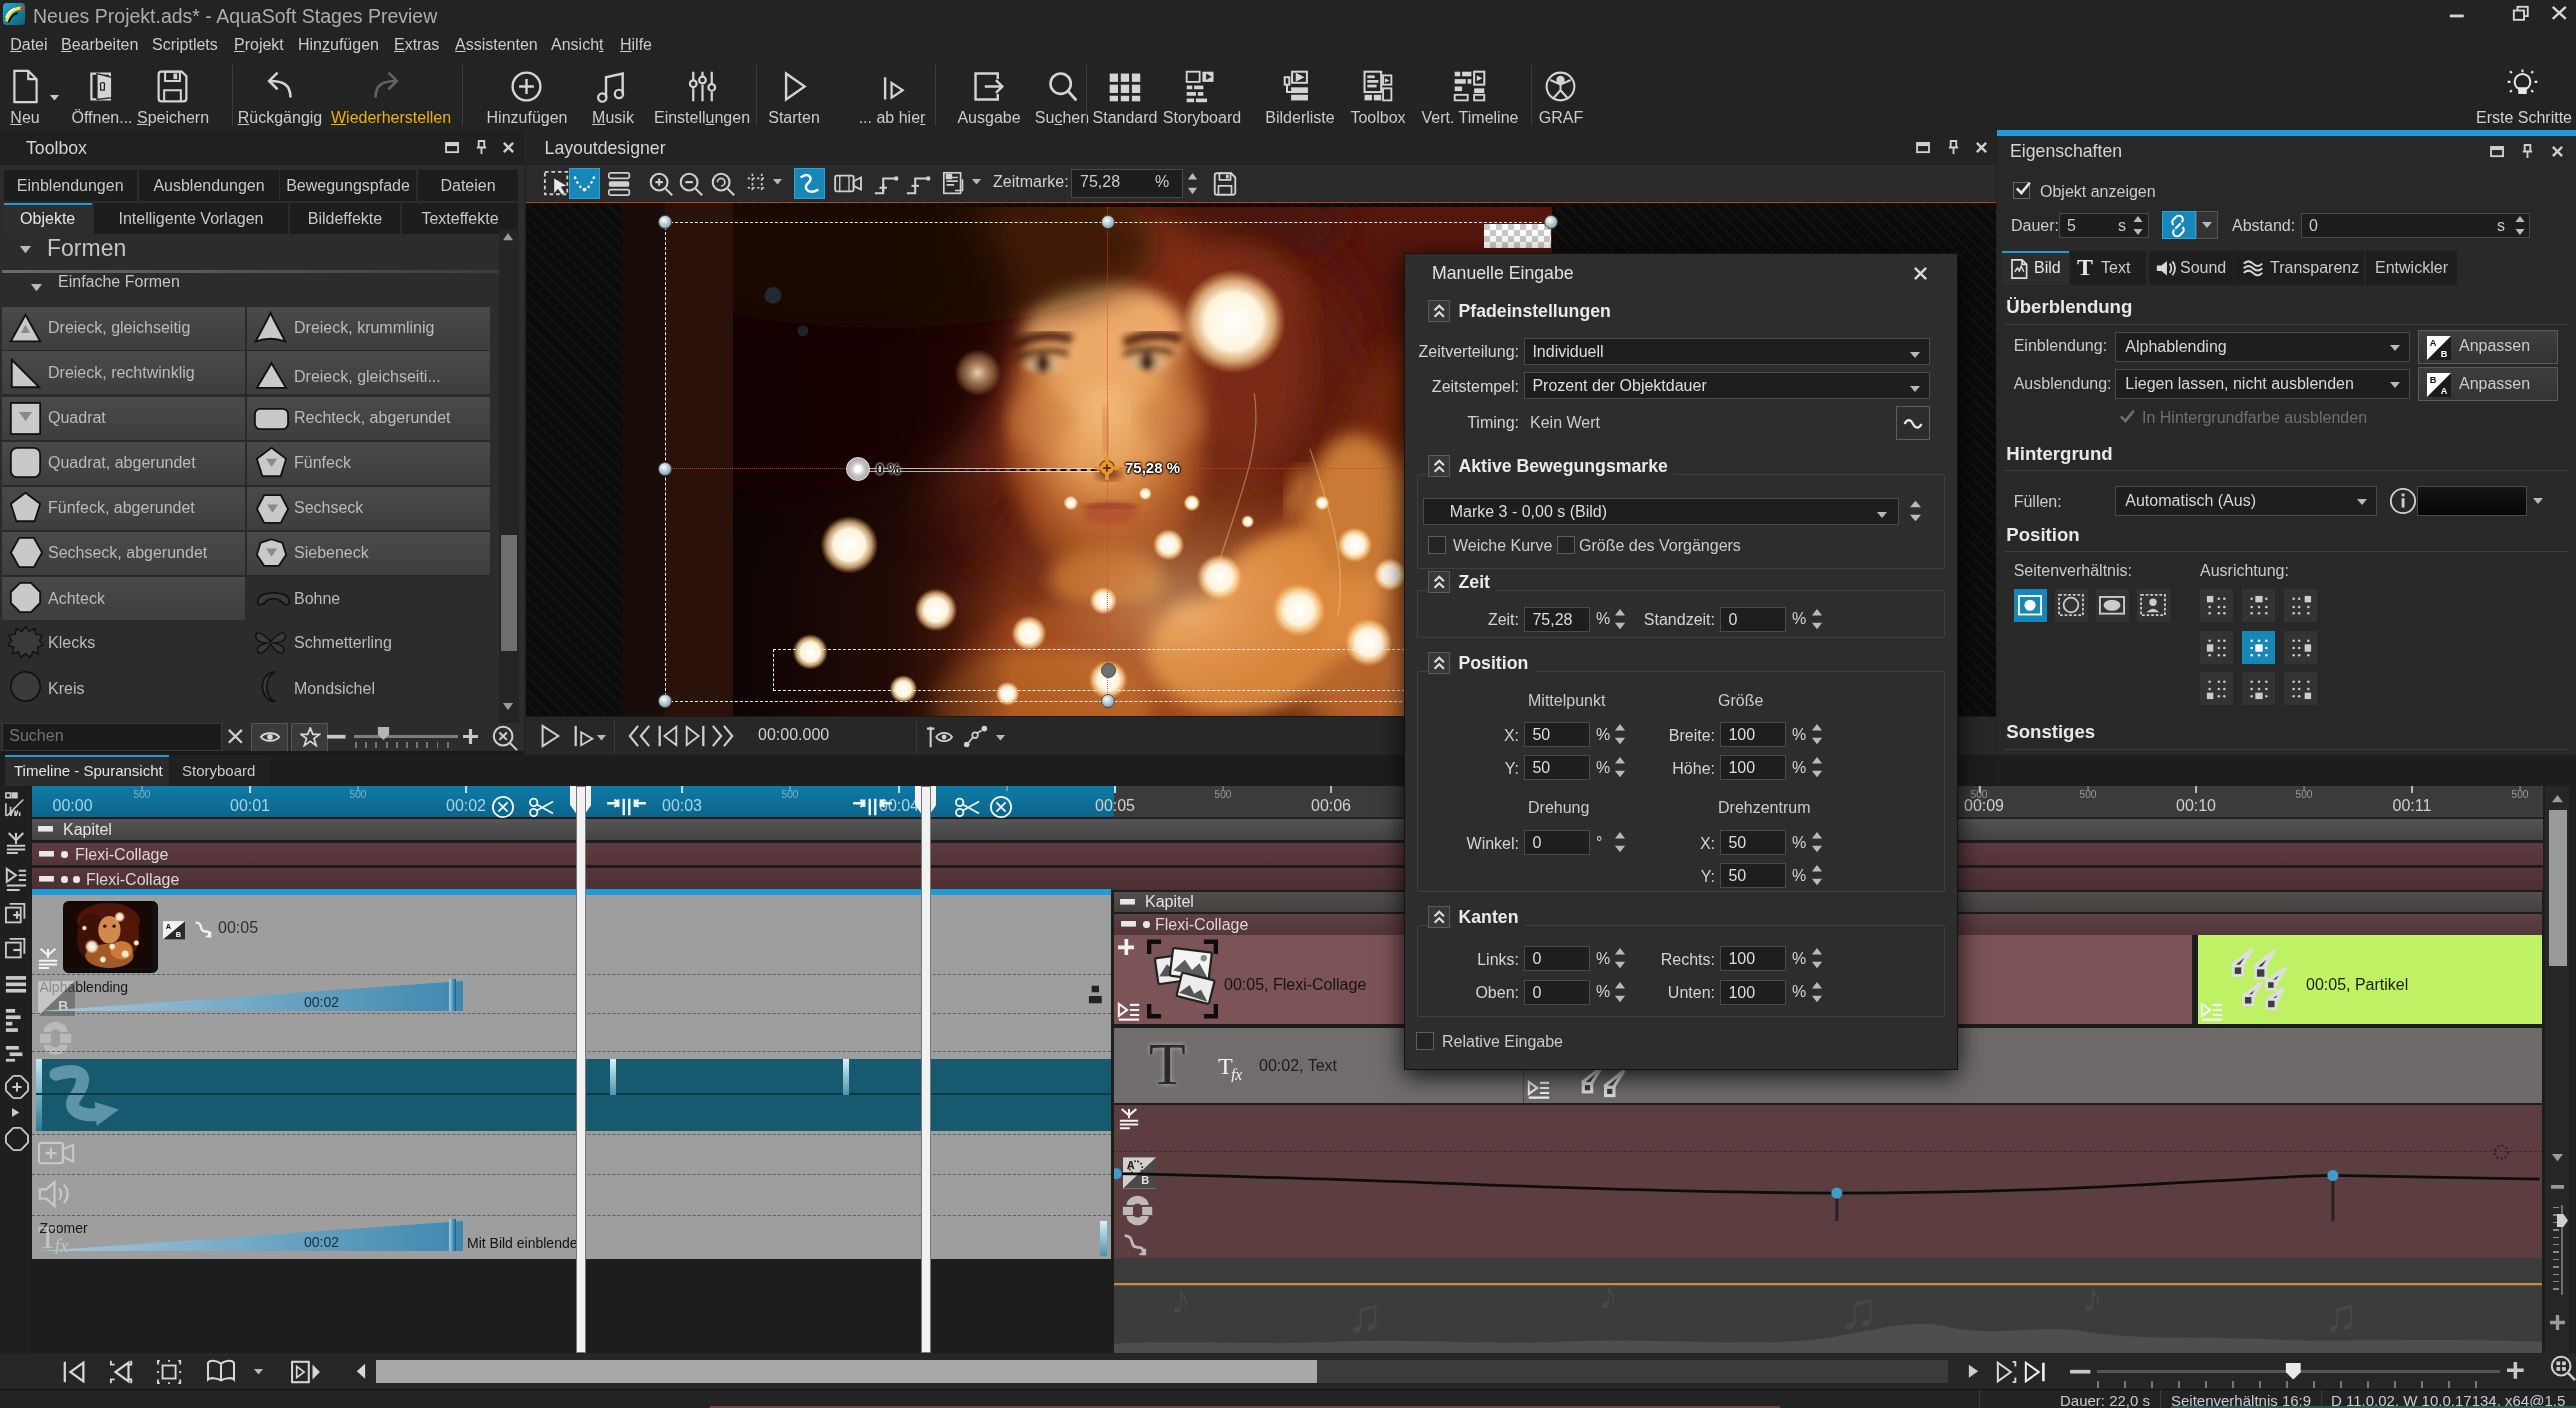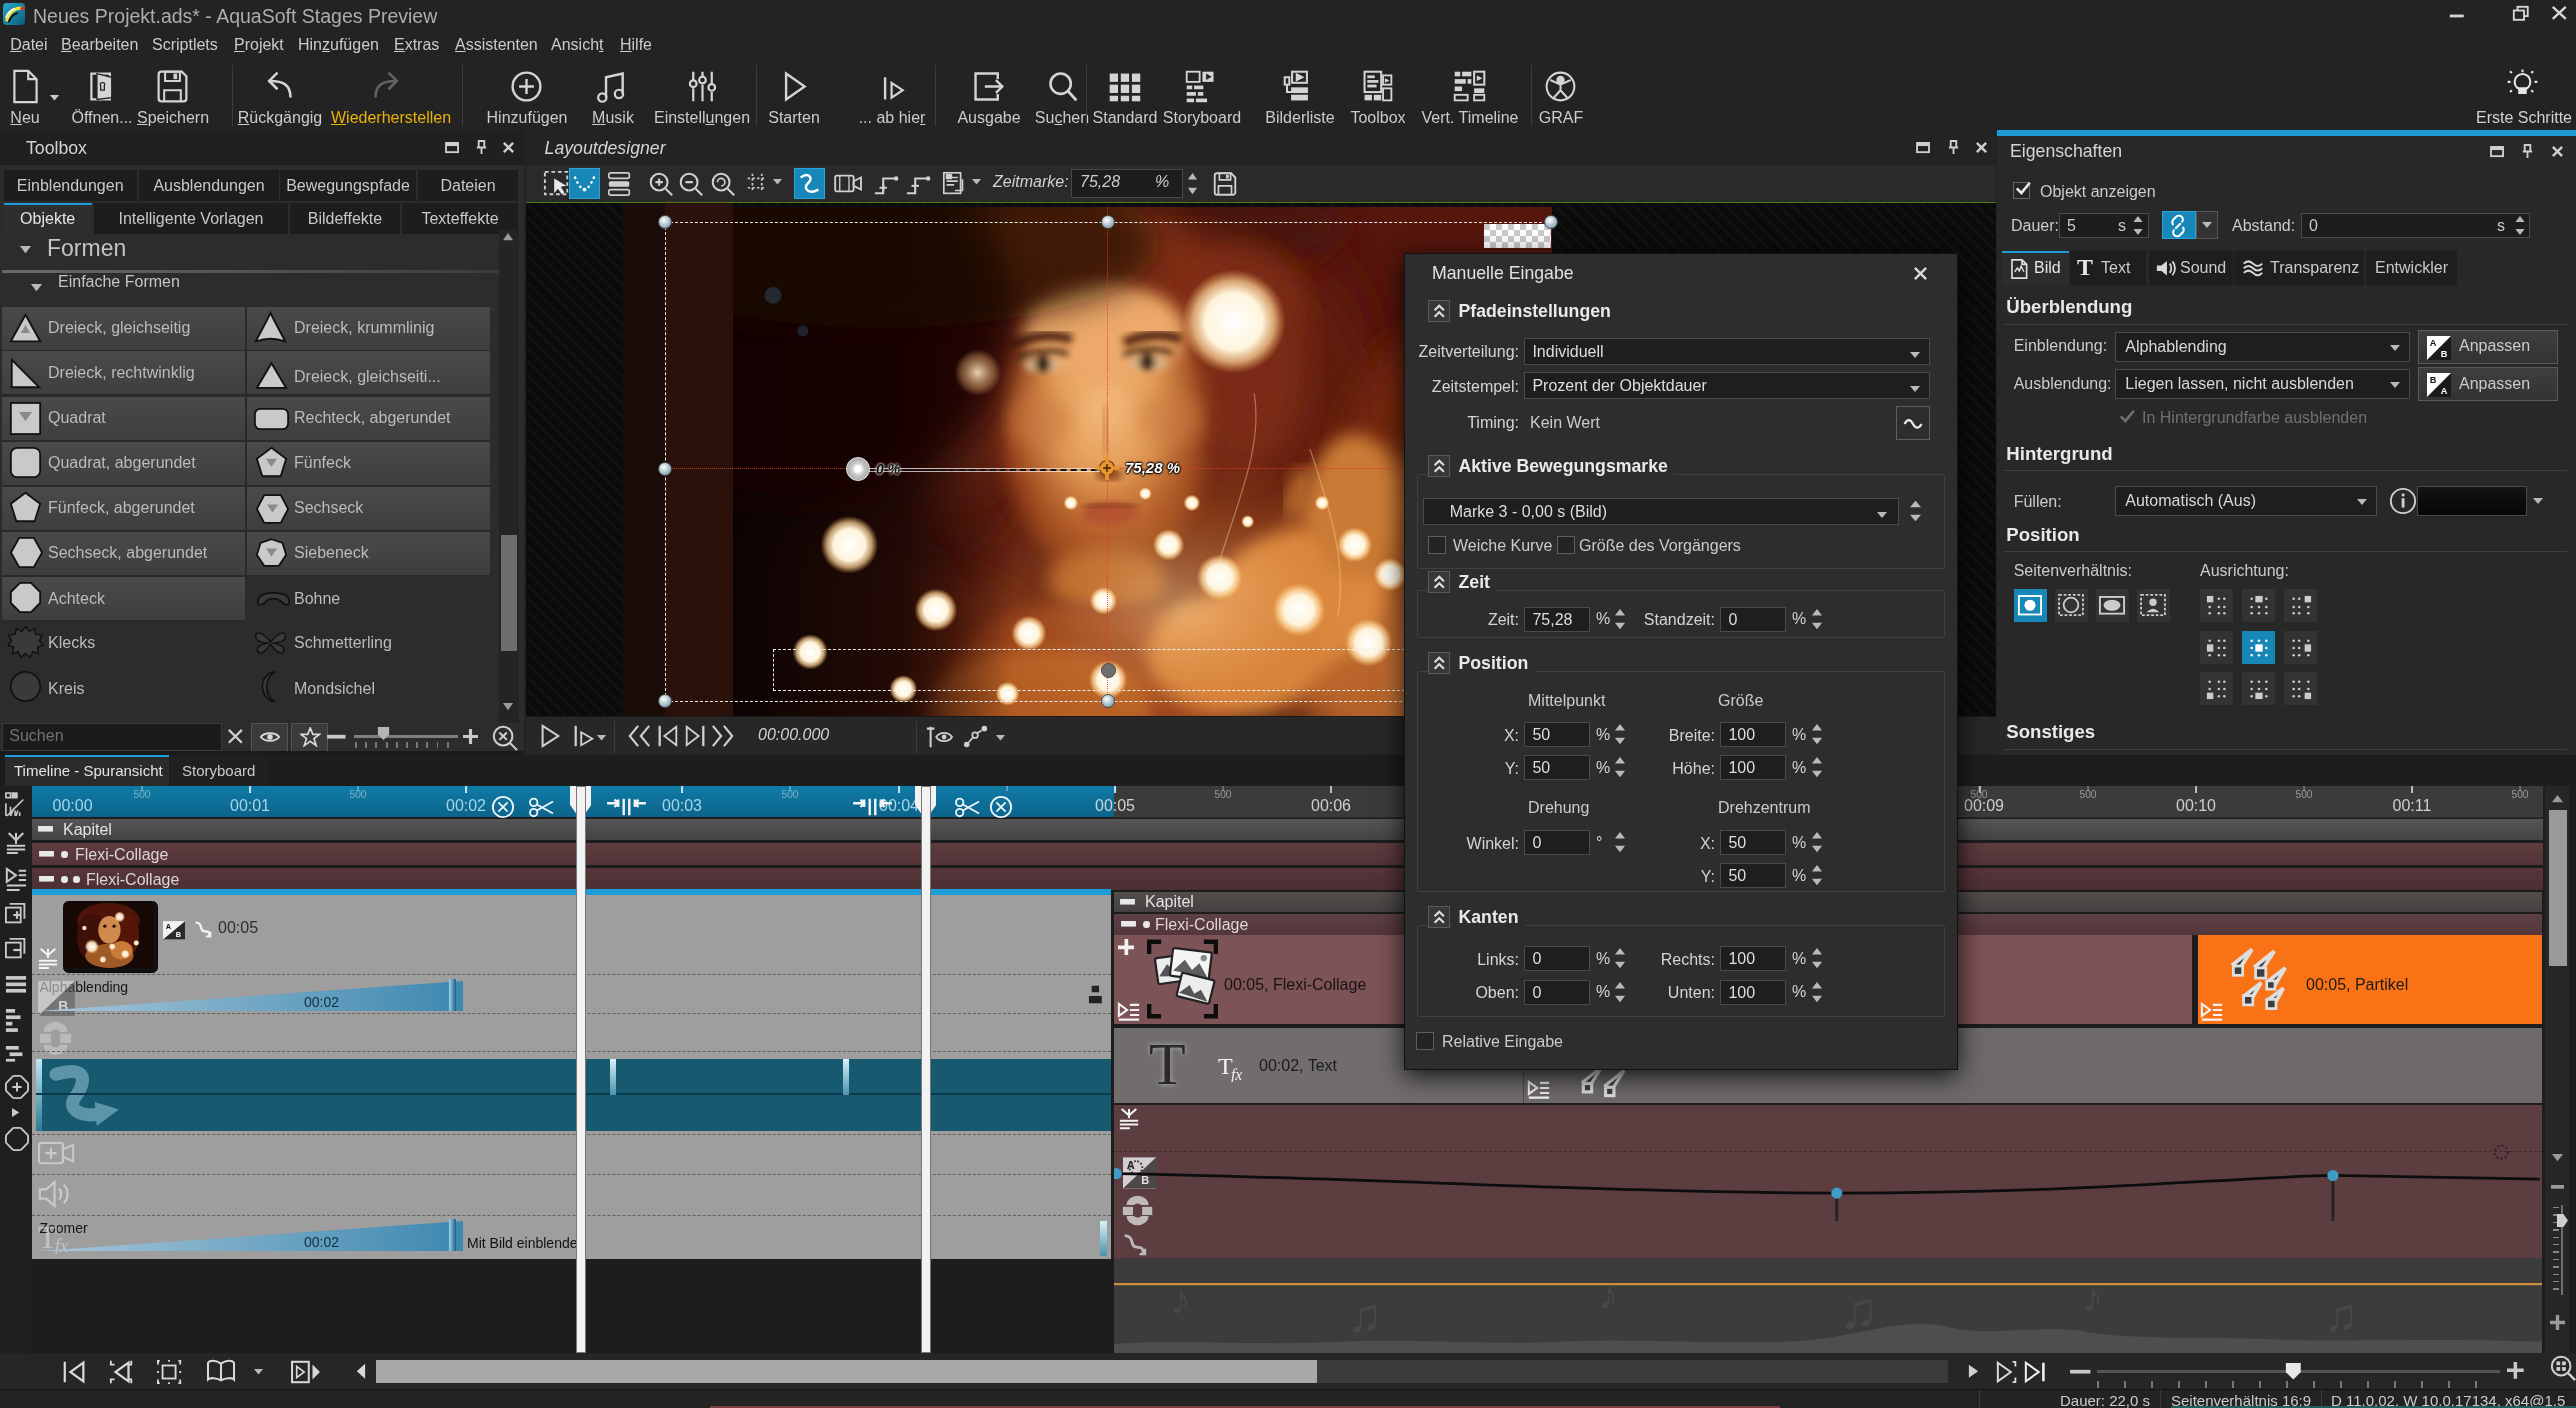--- a/index.html
+++ b/index.html
@@ -386,21 +386,21 @@
  <div class="ab" style="left:355px;top:612px;width:102px;height:5.6px;background:repeating-linear-gradient(90deg,#777 0 1.9px,transparent 1.9px 10.2px);"></div>
  <svg class="ab" style="left:463px;top:599px" width="15" height="15" viewBox="0 0 16 16">
       <path d="M8 0 v16 M0 8 h16" stroke="#c9c9c9" stroke-width="3.4"></path>
     </svg>
  <svg class="ab" style="left:491px;top:594px" width="28" height="28" viewBox="0 0 30 30">
       <circle cx="13" cy="13" r="10" fill="none" stroke="#cfcfcf" stroke-width="2.2"></circle>
       <path d="M20 20 L28 28 M9 9 l8 8 M17 9 l-8 8" stroke="#cfcfcf" stroke-width="2.2"></path>
     </svg>
  <div class="ab" style="left:0;top:621px;width:524px;height:3.7px;background:#1a1a1a;"></div>
 </div>
-<div class="ab" id="layoutd" style="left:526px;top:130px;width:1470px;height:625px;background:#4d7c0f;font-style:italic;">
+<div class="ab" id="layoutd" style="left:526px;top:130px;width:1470px;height:625px;background:#c2410c;">
  <div class="ab" style="left:0;top:0;width:1470px;height:35px;background:#232323;"></div>
  <div class="ab txt" style="left:18.6px;top:8.4px;font-size:17.7px;color:#d2d5d6">Layoutdesigner</div>
  <svg class="ab" style="left:1390px;top:12px" width="15" height="12" viewBox="0 0 16 13">
       <rect x="1" y="1" width="13" height="10" fill="none" stroke="#cfcfcf" stroke-width="2"></rect>
       <rect x="1" y="1" width="13" height="3.4" fill="#cfcfcf"></rect>
     </svg>
  <svg class="ab" style="left:1421px;top:10.2px" width="13" height="15" viewBox="0 0 14 16">
       <path d="M4 1 h6 v7 h-6 z M2 8 h10 M7 8 v7" stroke="#cfcfcf" stroke-width="2" fill="none"></path>
     </svg>
  <svg class="ab" style="left:1449px;top:11px" width="13" height="13" viewBox="0 0 14 14">
@@ -1337,21 +1337,21 @@
       <rect x="18" y="2" width="42" height="30" rx="2" fill="#f4f4f4" stroke="#222" stroke-width="2.4" transform="rotate(7 39 17)"></rect>
       <path d="M21 26 l11 -13 9 10 7 -8 11 15 z" fill="#5e5e5e" transform="rotate(7 39 17)"></path>
       <circle cx="52" cy="9" r="3.4" fill="#888" transform="rotate(7 39 17)"></circle>
       <rect x="26" y="30" width="36" height="26" rx="2" fill="#ececec" stroke="#222" stroke-width="2.4" transform="rotate(14 44 43)"></rect>
       <path d="M28 52 l9 -11 7 8 6 -6 10 11 z" fill="#555" transform="rotate(14 44 43)"></path>
      </g>
    </svg>
    <div class="ab" style="left:110px;top:41px;font-size:16px;color:#191213;">00:05, Flexi-Collage</div>
  </div>
 
- <div class="ab" style="left:2198px;top:180px;width:344px;height:89px;background:#f97316;">
+ <div class="ab" style="left:2198px;top:180px;width:344px;height:89px;background:#bef264;">
    <svg class="ab" style="left:1.9px;top:67px" width="24" height="20.5" viewBox="0 0 26 22">
         <g stroke="#f2f2f2" stroke-width="2.2" fill="none">
           <path d="M2 2 L11 8.5 L2 15 z"></path>
           <path d="M14 3 h10 M14 8.5 h10 M14 14 h10 M2 19 h22"></path>
         </g>
       </svg>
    <svg class="ab" style="left:28px;top:7.4px" width="74" height="74" viewBox="0 0 80 80">
      <g stroke="#dedede" stroke-width="4" fill="#3d3d3d">
       <path d="M28 8 L14 30 L8 24 Z"></path>
           <rect x="8" y="26" width="10" height="10" stroke-width="3"></rect>

